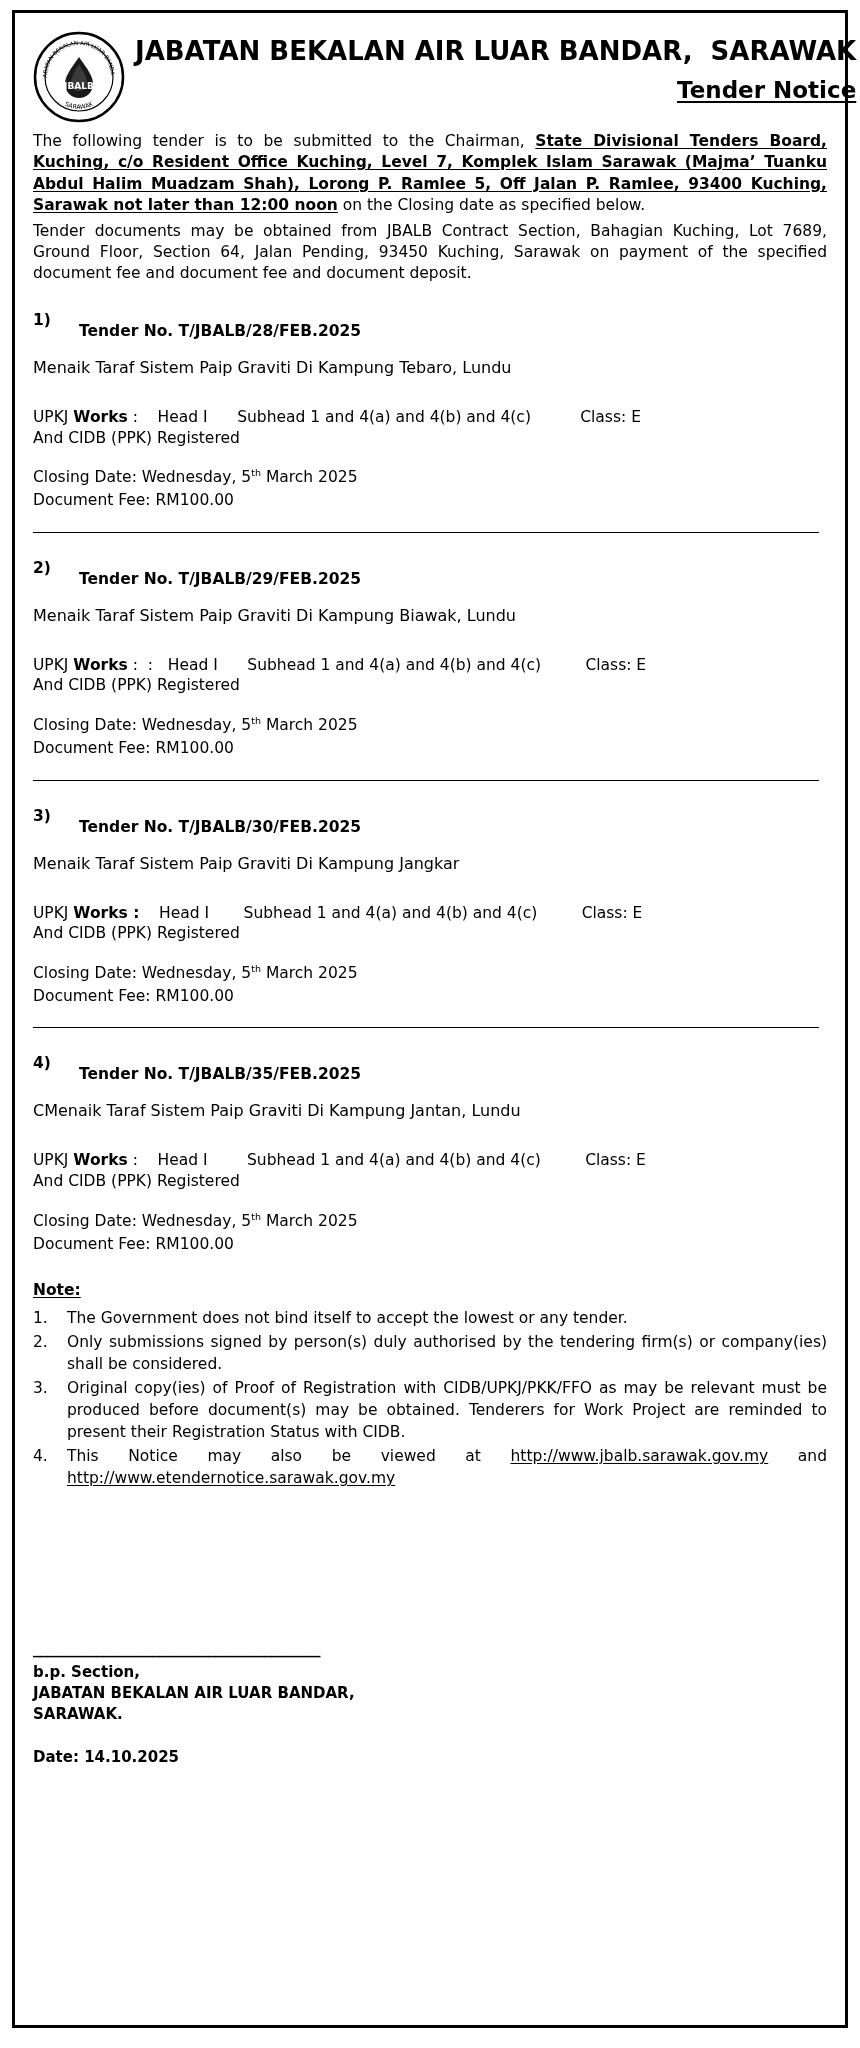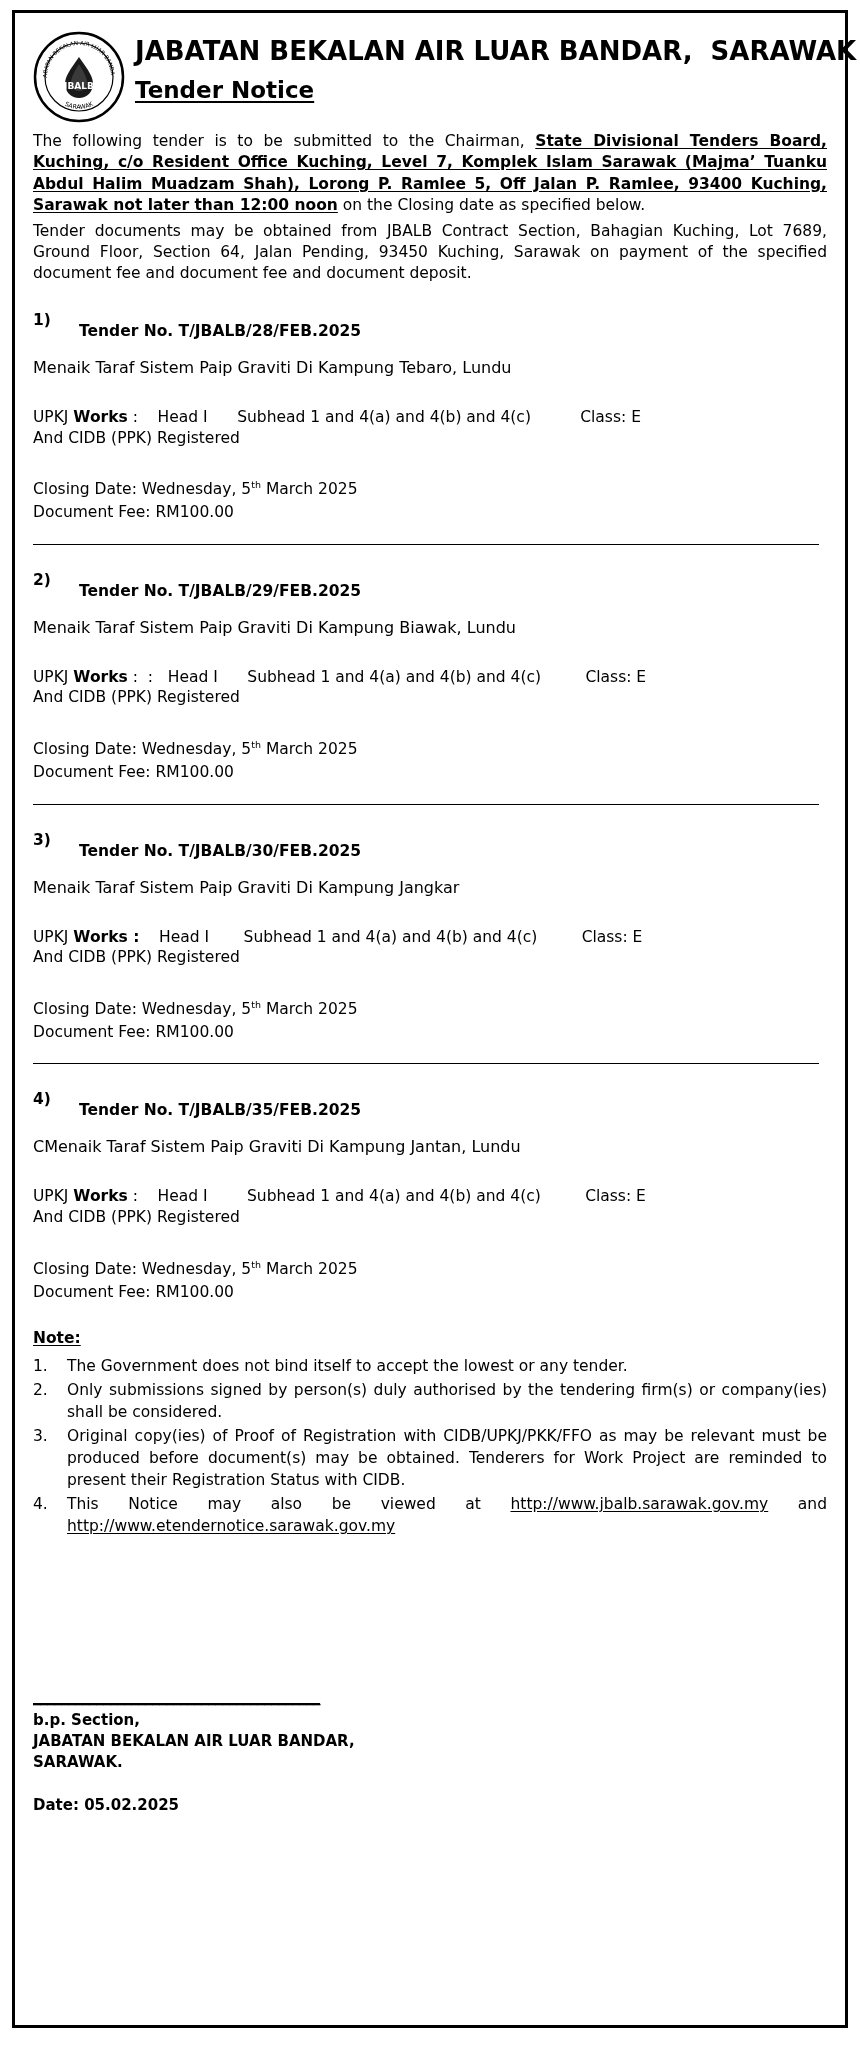--- a/index.html
+++ b/index.html
@@ -36,21 +36,21 @@
   }
   .logo {
     width: 92px;
     height: 92px;
     flex: 0 0 92px;
     position: relative;
   }
   .logo svg { display:block; }
   .header-text {
     flex: 1 1 auto;
-    text-align: left;
+    text-align: right;
     padding-top: 6px;
   }
   .org-title {
     font-size: 26px;
     font-weight: bold;
     letter-spacing: 0px;
     line-height: 1.15;
     white-space: pre;
   }
   .doc-title {
@@ -97,21 +97,21 @@
     font-size: 16px;
   }
   .tender-works {
     margin-top: 30px;
     font-size: 15.5px;
     line-height: 1.35;
   }
   .tender-works .lbl-b { font-weight: bold; }
   .works-row { white-space: pre; }
   .tender-dates {
-    margin-top: 30px;
+    margin-top: 18px;
     font-size: 15.5px;
     line-height: 1.45;
   }
   sup { font-size: 9.5px; vertical-align: super; }
   .rule {
     border: 0;
     border-top: 1px solid #000000;
     margin: 20px 8px 0 0;
   }
 
@@ -147,21 +147,20 @@
   
   .sig-block {
     margin-top: 150px;
     font-size: 15px;
     line-height: 1.4;
   }
   .sig-line {
     letter-spacing: -0.5px;
     font-weight: bold;
     margin-bottom: 2px;
-    text-decoration: underline;
   }
   .sig-name, .sig-role, .sig-dept, .sig-state {
     font-weight: bold;
   }
   .sig-date {
     margin-top: 22px;
     font-weight: bold;
     font-size: 15px;
   }
 </style>
@@ -287,17 +286,17 @@
           <span class="note-body"><span>This Notice may also be viewed at </span><span class="u-link">http://www.jbalb.sarawak.gov.my</span><span> and </span><span class="u-link">http://www.etendernotice.sarawak.gov.my</span></span>
         </div>
       </div>
     </div>
 
     <div class="sig-block">
       <div class="sig-line">_________________________________________</div>
       <div class="sig-role">b.p. Section,</div>
       <div class="sig-dept">JABATAN BEKALAN AIR LUAR BANDAR,</div>
       <div class="sig-state">SARAWAK.</div>
-      <div class="sig-date">Date: 05.02.2025</div>
+      <div class="sig-date">Date: 14.10.2025</div>
     </div>
 
   </div>
 </div>
 
 </body></html>

